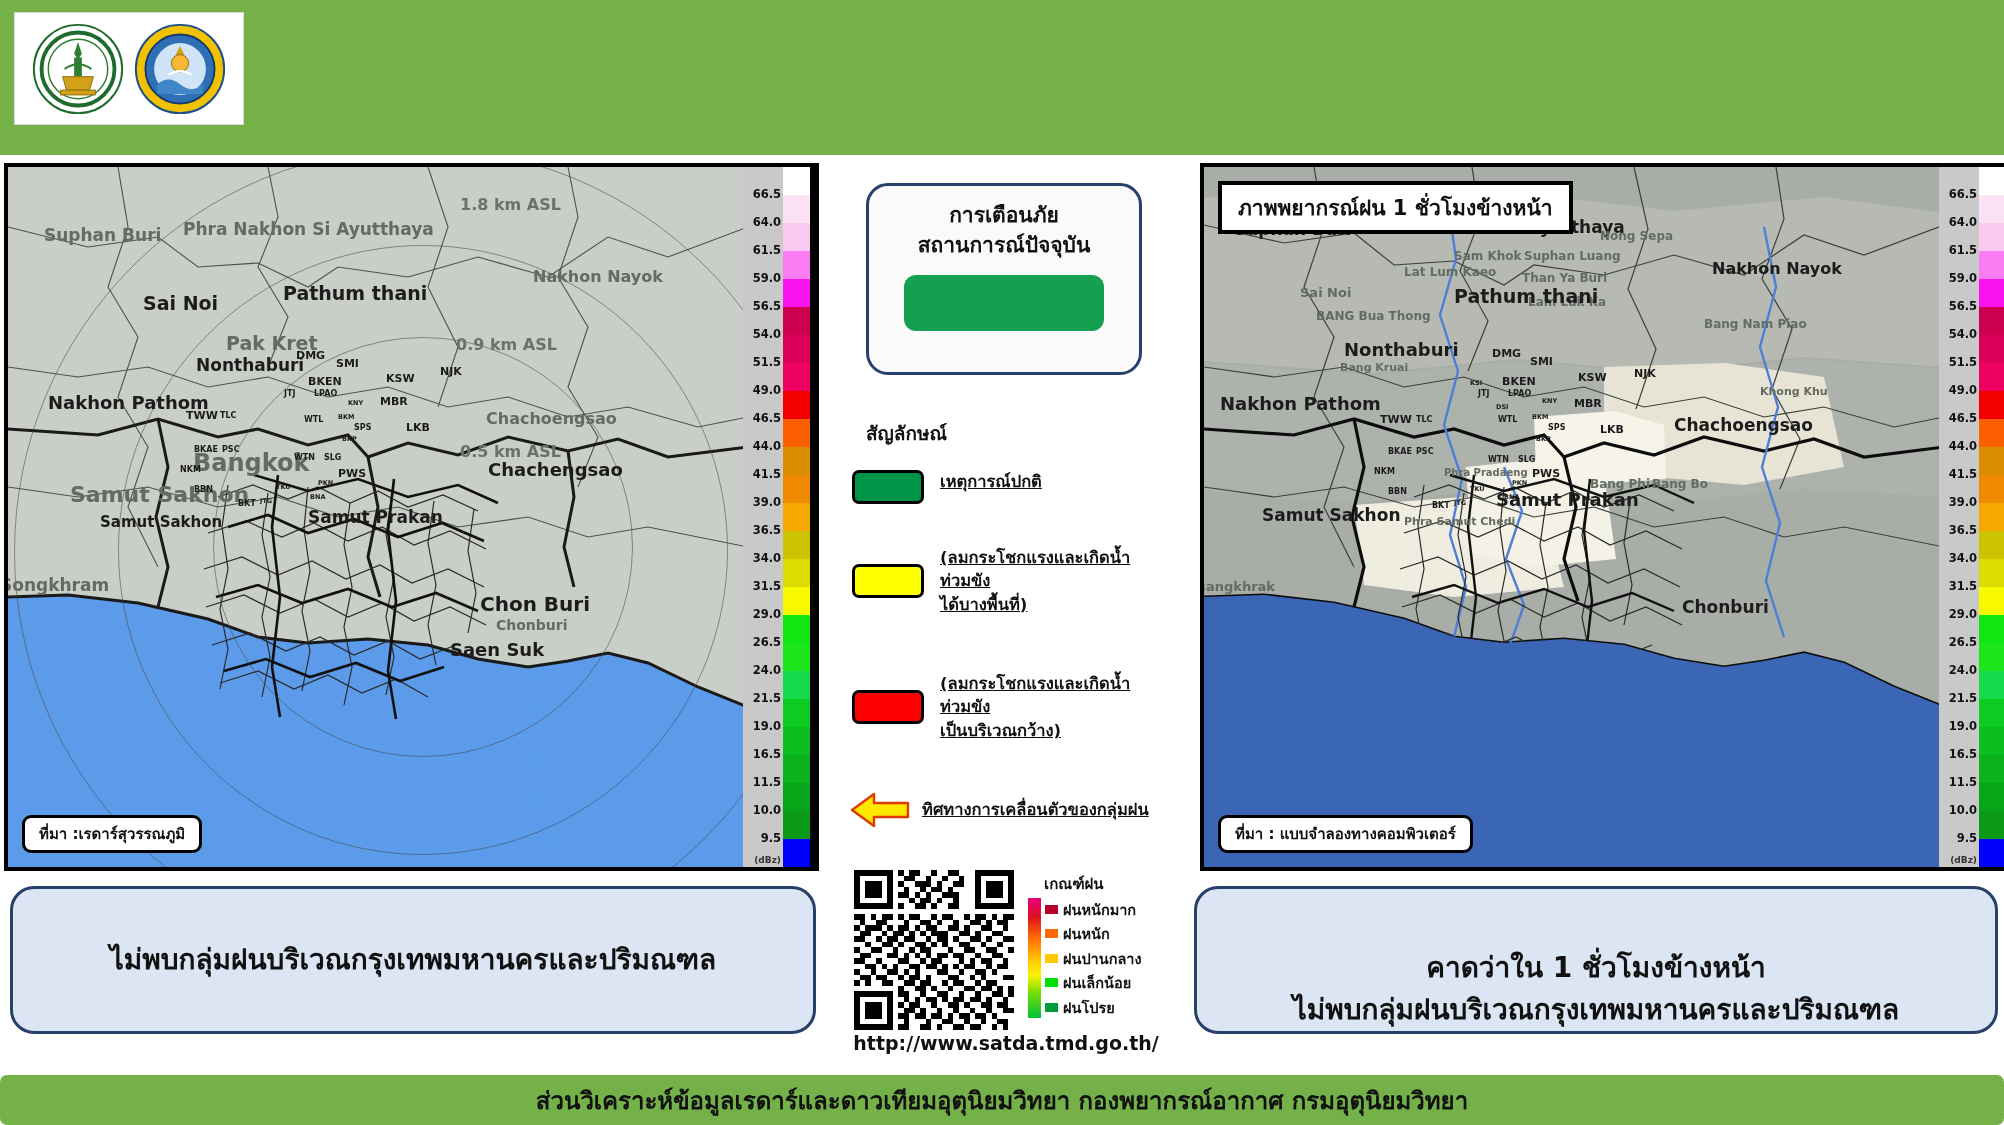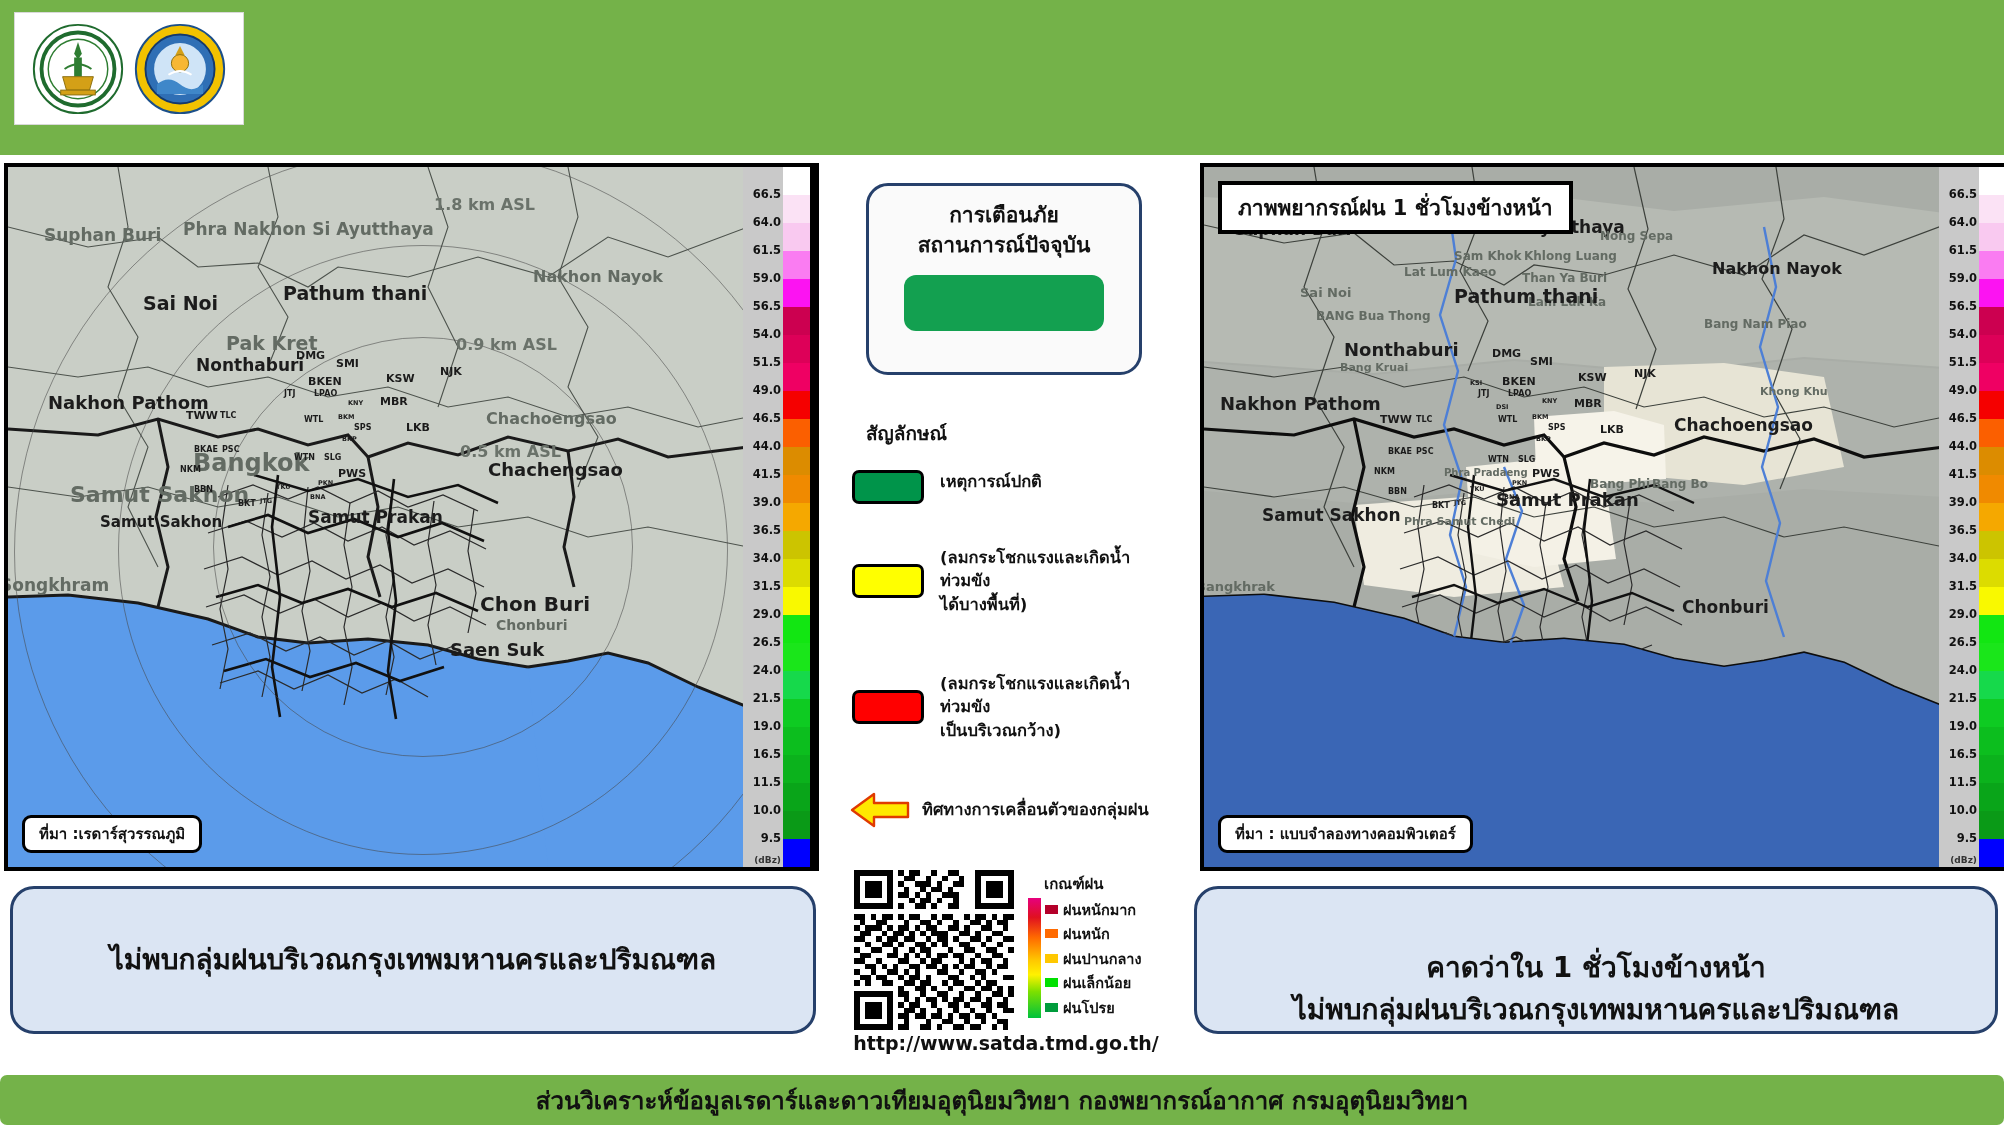--- a/index.html
+++ b/index.html
@@ -123,20 +123,21 @@
     text-align: left; font-size: 19px; font-weight: 700; color: #111;
   }
   .legend-row { position: absolute; display: flex; align-items: flex-start; }
   .legend-chip {
     width: 72px; height: 34px; border: 3px solid #000; border-radius: 7px;
     flex: none;
   }
   .legend-text {
     margin-left: 16px; font-size: 16.5px; font-weight: 700; color: #111;
     line-height: 1.42;
+    text-decoration: underline;
   }
   .legend-arrow { width: 64px; height: 40px; flex: none; }
 
   
   .qr-block { position: absolute; left: 854px; top: 870px; }
   .qr-code { width: 160px; height: 160px; display: block; }
   .qr-url {
     position: absolute; left: 846px; top: 1032px; width: 320px;
     text-align: center; font-size: 19px; font-weight: 700; color: #111;
     white-space: nowrap;
@@ -273,21 +274,21 @@
           <path d="M66 214 L108 202 L152 220 L198 206 L242 224 L286 210"></path>
           <path d="M120 18 L114 70 L122 140 L114 210 L122 260"></path>
           <path d="M236 22 L230 74 L238 144 L230 214 L238 262"></path>
         </g>
       </svg>
 
       <div class="ring" style="left:205px;top:170px;width:420px;height:420px;"></div>
       <div class="ring" style="left:110px;top:78px;width:610px;height:610px;"></div>
       <div class="ring" style="left:6px;top:-20px;width:810px;height:810px;"></div>
 
-      <div class="asl-label" style="left:426px;top:28px;">1.8 km ASL</div>
+      <div class="asl-label" style="left:452px;top:28px;">1.8 km ASL</div>
       <div class="asl-label" style="left:448px;top:168px;">0.9 km ASL</div>
       <div class="asl-label" style="left:452px;top:275px;">0.5 km ASL</div>
 
       <div class="map-label" style="left:36px;top:58px;font-size:17px;">Suphan Buri</div>
       <div class="map-label" style="left:175px;top:52px;font-size:17px;">Phra Nakhon Si Ayutthaya</div>
       <div class="map-label" style="left:525px;top:100px;font-size:16px;">Nakhon Nayok</div>
       <div class="map-label dark" style="left:135px;top:125px;font-size:19px;">Sai Noi</div>
       <div class="map-label dark" style="left:275px;top:115px;font-size:19px;">Pathum thani</div>
       <div class="map-label" style="left:218px;top:165px;font-size:19px;">Pak Kret</div>
       <div class="map-label dark" style="left:188px;top:188px;font-size:17px;">Nonthaburi</div>
@@ -456,21 +457,21 @@
 
       <svg style="position:absolute;left:0;top:0;width:740px;height:700px;" viewBox="0 0 740 700" preserveAspectRatio="none">
         <path d="M0 430 L60 428 L130 436 L200 452 L250 470 L300 476 L360 472 L420 478 L470 492 L520 500 L560 494 L600 486 L640 496 L690 520 L740 540 L740 700 L0 700 Z" fill="#3a66b5"></path>
       </svg>
 
       <div class="map-label dark" style="left:30px;top:52px;font-size:17px;">Suphan Buri</div>
       <div class="map-label dark" style="left:170px;top:50px;font-size:17px;">Phra Nakhon Si Ayutthaya</div>
       <div class="map-label" style="left:396px;top:62px;font-size:12px;">Nong Sepa</div>
       <div class="map-label dark" style="left:508px;top:92px;font-size:16px;">Nakhon Nayok</div>
       <div class="map-label" style="left:250px;top:82px;font-size:12px;">Sam Khok</div>
-      <div class="map-label" style="left:320px;top:82px;font-size:12px;">Khlong Luang</div>
+      <div class="map-label" style="left:320px;top:82px;font-size:12px;">Suphan Luang</div>
       <div class="map-label" style="left:200px;top:98px;font-size:12px;">Lat Lum Kaeo</div>
       <div class="map-label" style="left:318px;top:104px;font-size:12px;">Than Ya Buri</div>
       <div class="map-label" style="left:324px;top:128px;font-size:12px;">Lam Luk Ka</div>
       <div class="map-label" style="left:112px;top:142px;font-size:12px;">BANG Bua Thong</div>
       <div class="map-label" style="left:96px;top:118px;font-size:13px;">Sai Noi</div>
       <div class="map-label dark" style="left:250px;top:118px;font-size:19px;">Pathum thani</div>
       <div class="map-label" style="left:500px;top:150px;font-size:12px;">Bang Nam Piao</div>
       <div class="map-label dark" style="left:140px;top:172px;font-size:18px;">Nonthaburi</div>
       <div class="map-label" style="left:136px;top:194px;font-size:11px;">Bang Kruai</div>
       <div class="map-label dark" style="left:16px;top:226px;font-size:18px;">Nakhon Pathom</div>

